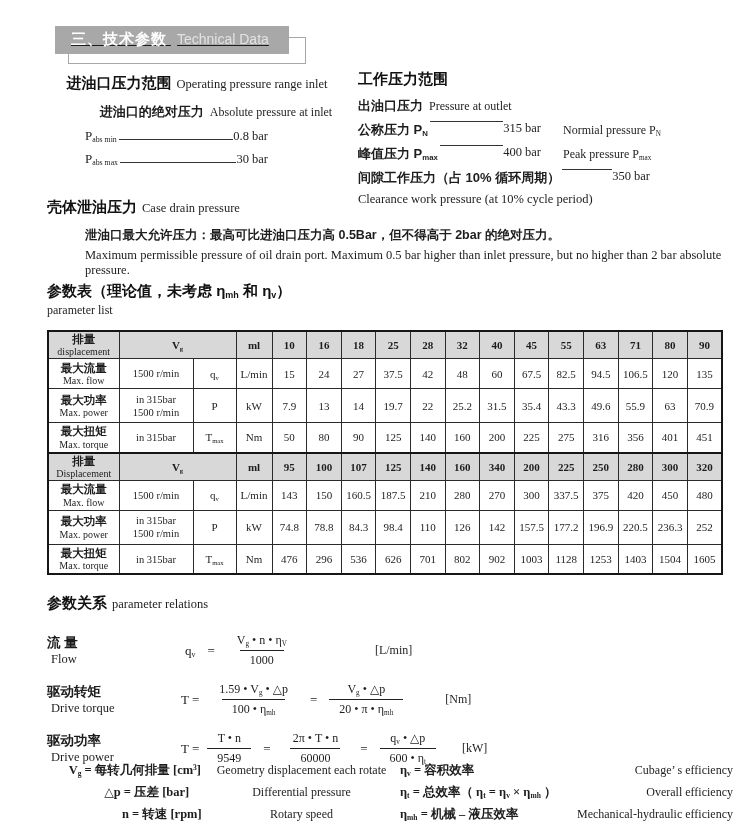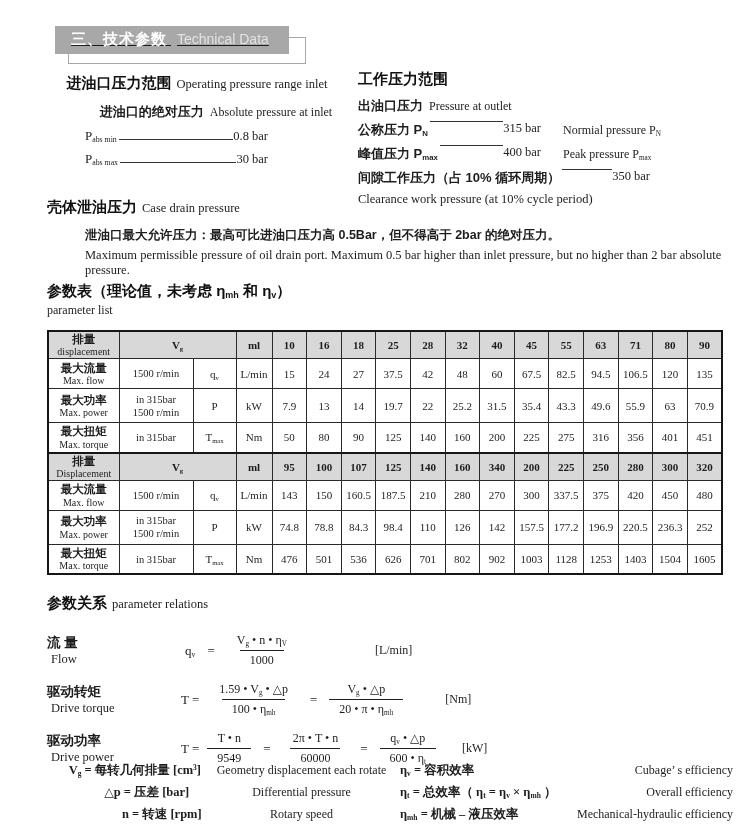--- a/index.html
+++ b/index.html
@@ -323,21 +323,21 @@
         </tr>
         <tr class="data">
           <td>
             <div class="cn">最大扭矩</div>
             <div class="en">Max. torque</div>
           </td>
           <td class="cond">in 315bar</td>
           <td>T<sub>max</sub></td>
           <td>Nm</td>
           <td>476</td>
-          <td>501</td>
+          <td>296</td>
           <td>536</td>
           <td>626</td>
           <td>701</td>
           <td>802</td>
           <td>902</td>
           <td>1003</td>
           <td>1128</td>
           <td>1253</td>
           <td>1403</td>
           <td>1504</td>

